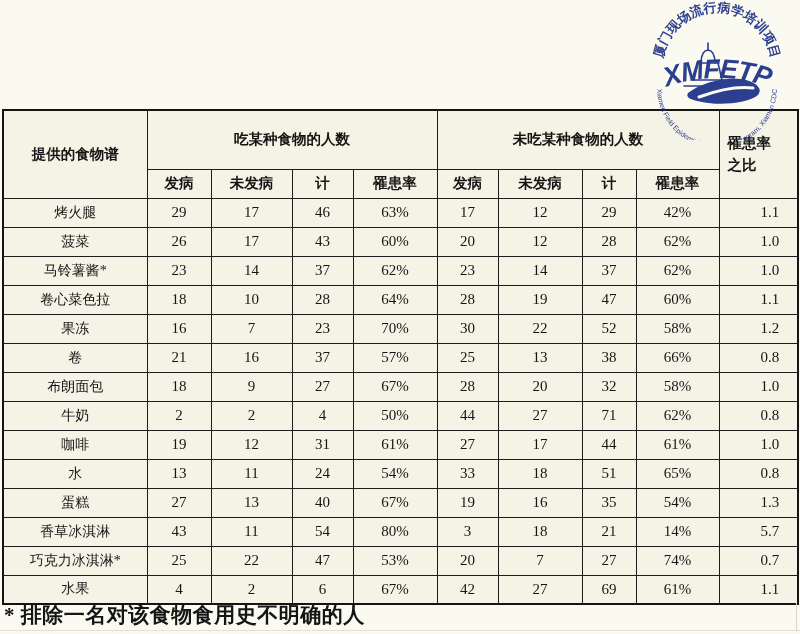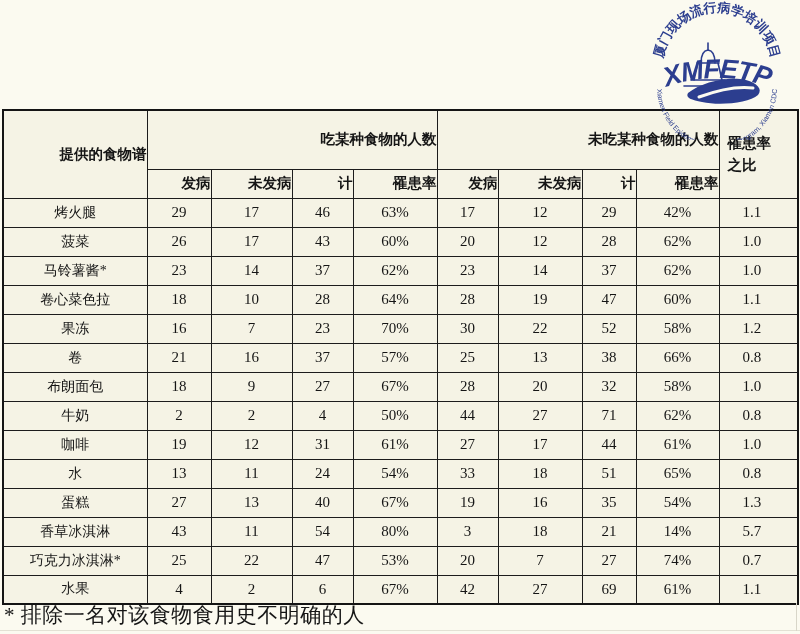--- a/index.html
+++ b/index.html
@@ -20,31 +20,31 @@
     padding:0;
     text-align:center;
     vertical-align:middle;
     background:#f5f3e5;
     overflow:hidden;
     white-space:nowrap;
   }
   thead tr.group-row{height:59px;}
   thead tr.sub-row{height:29px;padding-left:36px;}
   tbody tr{height:29px;}
-  thead th{font-weight:bold;font-size:14.5px;text-align:right;}
+  thead th{font-weight:bold;font-size:14.5px;}
   th.ratio-head{
     text-align:left;padding-left:8px;font-size:14.5px;line-height:1.55;
   }
   td{font-size:15px;}
   td.food{font-size:14px;margin-top:16px;}
-  td.ratio{text-align:left;padding-left:23px;}
+  td.ratio{text-align:center;padding-left:23px;}
   
   .footnote{
     position:absolute;left:4px;top:601px;
-    font-size:21px;font-weight:normal;letter-spacing:0.5px;
+    font-size:21px;font-weight:bold;letter-spacing:0.5px;
   }
   
   .frame-bottom{position:absolute;left:0;top:630px;width:800px;height:1px;background:#e3e1d4;}
   .frame-right{position:absolute;left:796px;top:603px;width:1px;height:28px;background:#d8d6c9;}
   
   .logo{position:absolute;left:642px;top:0;width:152px;height:140px;}
 </style>
 </head>
 <body>
 

